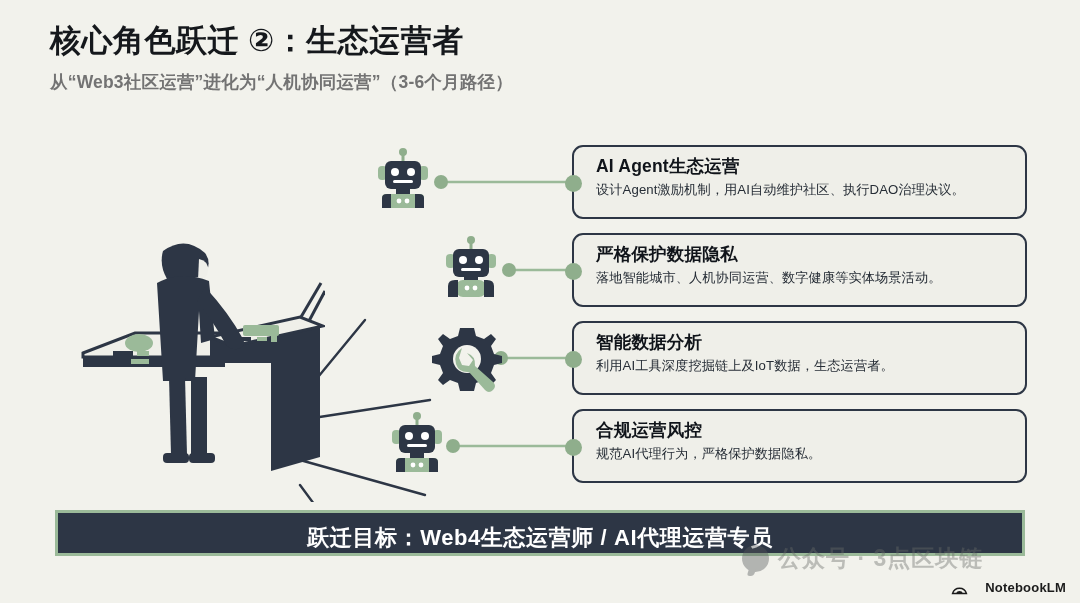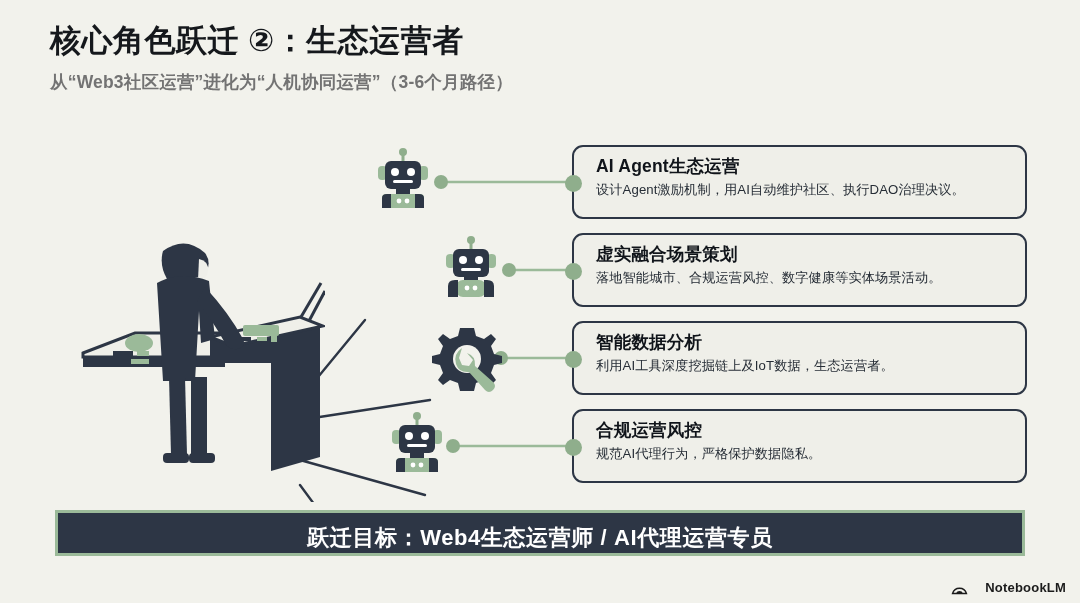--- a/index.html
+++ b/index.html
@@ -237,41 +237,45 @@
     </div>
 
     <div class="card" style="top:15px;">
       <div class="card-dot"></div>
       <div class="card-title">AI Agent生态运营</div>
       <div class="card-desc">设计Agent激励机制，用AI自动维护社区、执行DAO治理决议。</div>
     </div>
 
     <div class="card" style="top:103px;">
       <div class="card-dot"></div>
-      <div class="card-title">虚实融合场景策划</div>
-      <div class="card-desc">落地智能城市、合规运营风控、数字健康等实体场景活动。</div>
+      <div class="card-title">严格保护数据隐私</div>
+      <div class="card-desc">落地智能城市、人机协同运营、数字健康等实体场景活动。</div>
     </div>
 
     <div class="card" style="top:191px;">
       <div class="card-dot"></div>
       <div class="card-title">智能数据分析</div>
       <div class="card-desc">利用AI工具深度挖掘链上及IoT数据，生态运营者。</div>
     </div>
 
     <div class="card" style="top:279px;">
       <div class="card-dot"></div>
       <div class="card-title">合规运营风控</div>
       <div class="card-desc">规范AI代理行为，严格保护数据隐私。</div>
     </div>
   </div>
 
   <div class="banner">
     <div class="banner-text">跃迁目标：Web4生态运营师 / AI代理运营专员</div>
   </div>
 
+  <div class="watermark">
+    <div class="wm-badge"></div>
+    <div class="wm-text">公众号 · 3点区块链</div>
+  </div>
 
   <div class="nblm">
     <svg width="17" height="14" viewBox="0 0 17 14">
       <path d="M1.6 12.4 A7.2 7.2 0 0 1 15.4 12.4 Z" fill="none" stroke="#1b1b1b" stroke-width="1.5"></path>
       <path d="M5 12.4 A3.8 3.8 0 0 1 12 12.4 Z" fill="#1b1b1b"></path>
     </svg>
     <span class="nblm-text">NotebookLM</span>
   </div>
 
 </div>

